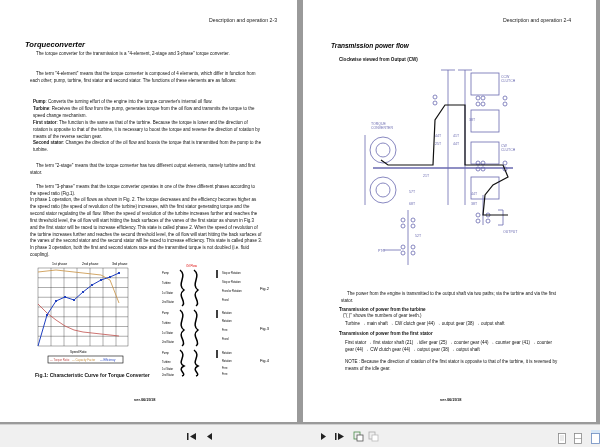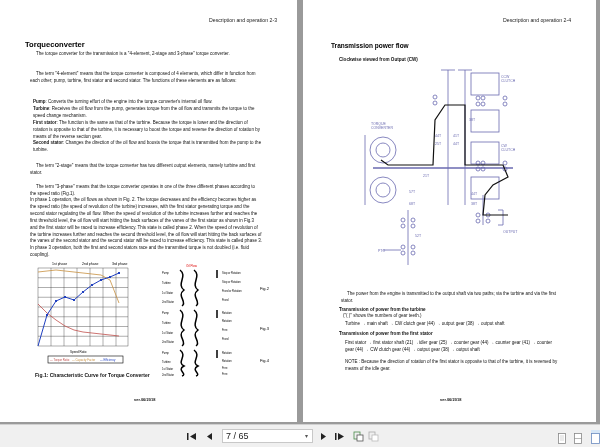--- a/index.html
+++ b/index.html
@@ -2,21 +2,21 @@
 <html><head>
 <meta charset="utf-8">
 <style>
   html, body { margin:0; padding:0; }
   body { width:600px; height:447px; overflow:hidden; background:#9a9a9a; font-family:"Liberation Sans", sans-serif; position:relative; }
   .viewer { position:absolute; left:0; top:0; width:600px; height:424px; background:#9a9a9a; }
   .page { position:absolute; top:0; height:422px; background:#fff; overflow:hidden; color:#111; }
   #page-left { left:0; width:297px; }
   #page-right { left:303px; width:293px; }
   .runhead { position:absolute; top:17px; font-size:5.2px; color:#222; }
-  .title { position:absolute; font-size:7.6px; font-weight:bold; color:#000; }
+  .title { position:absolute; font-size:7.6px; font-weight:bold; color:#000;font-style:italic; }
   .subtitle { position:absolute; font-size:5.2px; font-weight:bold; }
   .para { position:absolute; font-size:4.5px; line-height:6.9px; color:#111; }
   .para b { font-weight:bold; }
   .foot { position:absolute; font-size:4px; font-weight:bold; color:#111; }
   .toolbar { position:absolute; left:0; top:424px; width:600px; height:23px; background:#f0f0f0; border-top:1px solid #d0d0d0; }
   .nav-btn { position:absolute; top:5px; height:13px; width:12px; display:flex; align-items:center; justify-content:center; font-size:9px; color:#222; cursor:pointer; }
   .page-box { position:absolute; left:222px; top:4px; width:91px; height:14px; background:#fff; border:1px solid #c8c8c8; box-sizing:border-box; font-size:9px; line-height:12px; padding-left:3px; color:#222; }
   .page-box .dd { position:absolute; right:4px; top:0; font-size:6px; color:#555; }
   .view-btn { position:absolute; top:5px; width:10px; height:12px; }
   svg text { font-family:"Liberation Sans", sans-serif; }
@@ -226,24 +226,20 @@
     <svg width="9" height="9" viewBox="0 0 9 9">
         <rect x="0" y="1" width="1.5" height="7" fill="#222"></rect>
         <polygon points="9,1 3,4.5 9,8" fill="#222"></polygon>
       </svg>
   </div>
   <div class="nav-btn" style="left:203px;">
     <svg width="7" height="9" viewBox="0 0 7 9">
         <polygon points="6,1 1,4.5 6,8" fill="#222"></polygon>
       </svg>
   </div>
-  <div class="page-box">
-    <span>7 / 65</span>
-    <span class="dd">▾</span>
-  </div>
   <div class="nav-btn" style="left:317px;">
     <svg width="7" height="9" viewBox="0 0 7 9">
         <polygon points="1,1 6,4.5 1,8" fill="#222"></polygon>
       </svg>
   </div>
   <div class="nav-btn" style="left:333px;">
     <svg width="9" height="9" viewBox="0 0 9 9">
         <rect x="0" y="1" width="1.5" height="7" fill="#222"></rect>
         <polygon points="3,1 9,4.5 3,8" fill="#222"></polygon>
       </svg>

